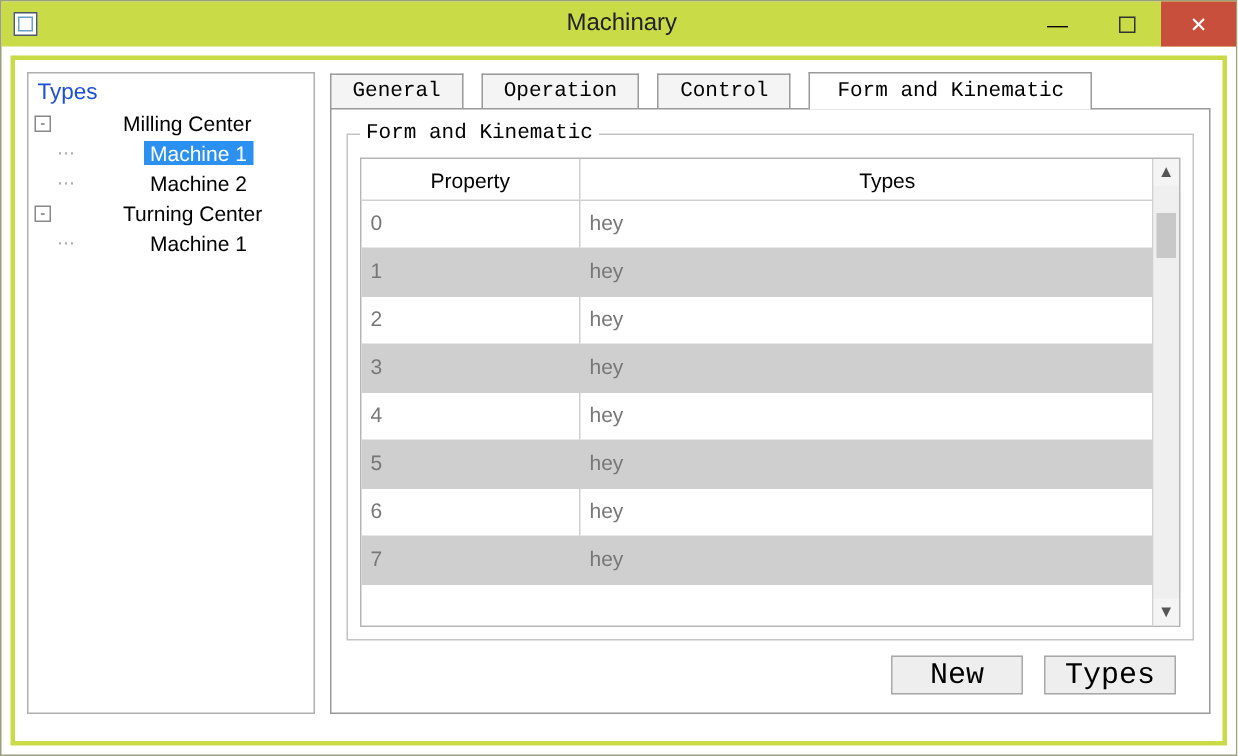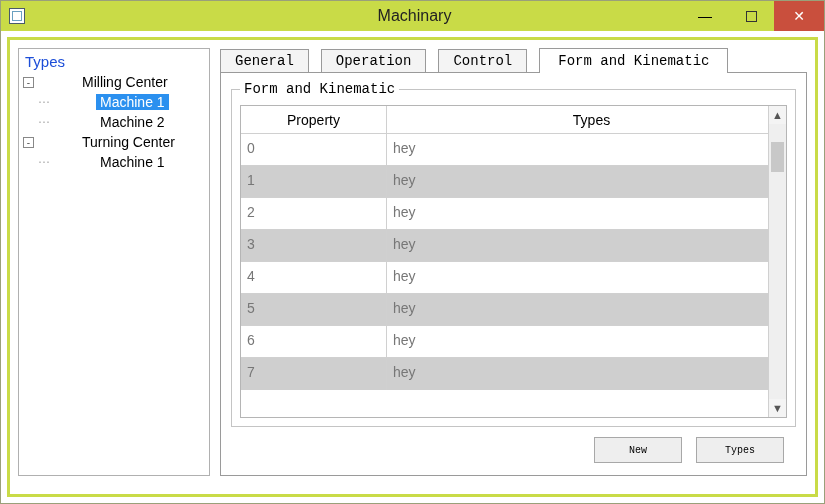--- a/index.html
+++ b/index.html
@@ -224,21 +224,21 @@
     justify-content:flex-end;
     gap: 14px;
     padding: 10px 12px 0 0;
   }
   .btn {
     width: 88px;
     height: 26px;
     border: 1px solid #a8a8a8;
     background: #eee;
     font-family: "Courier New", monospace;
-    font-size: 10px;
+    font-size: 20px;
     display:flex;align-items:center;justify-content:center;
     cursor: pointer;
   }
 </style>
 </head>
 <body>
 
 <div class="window">
   <div class="titlebar">
     <div class="app-icon"></div>

